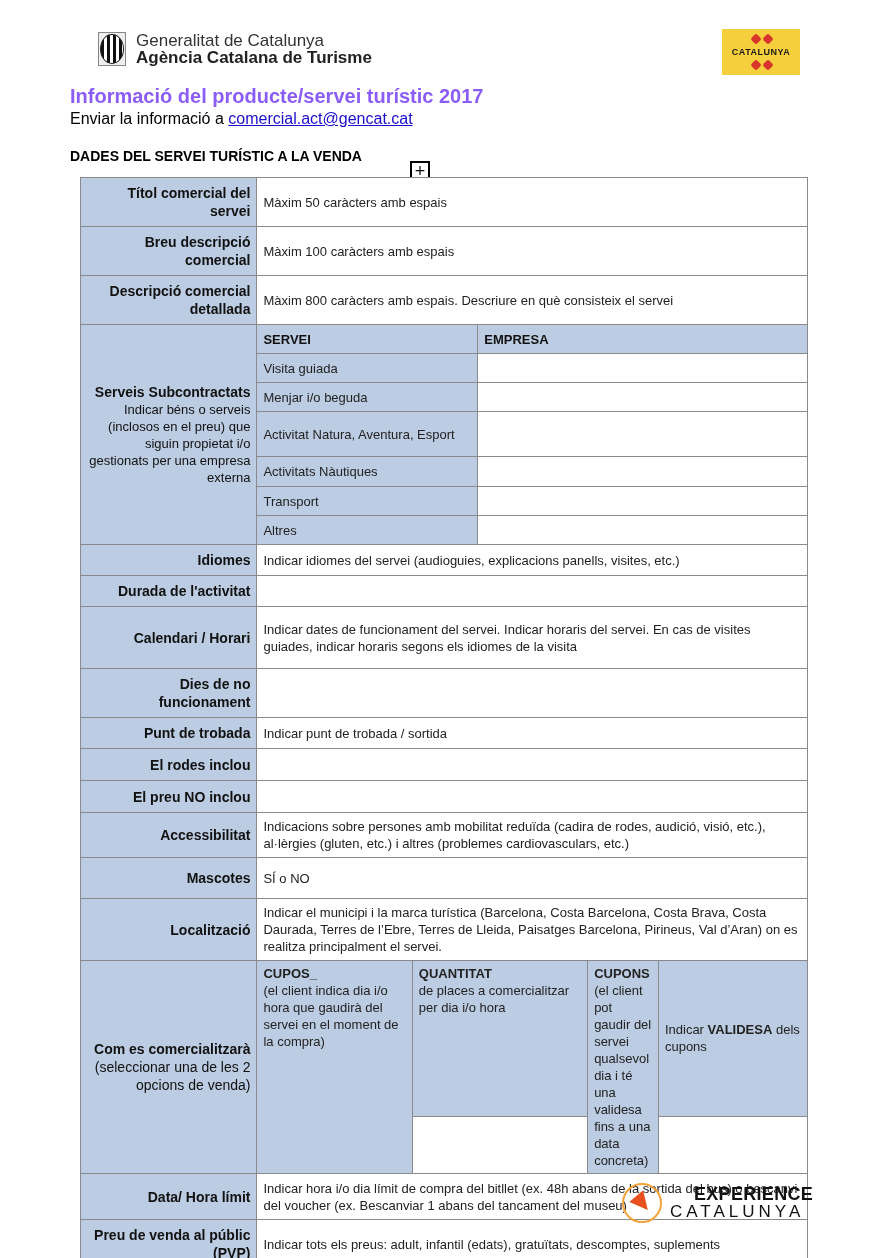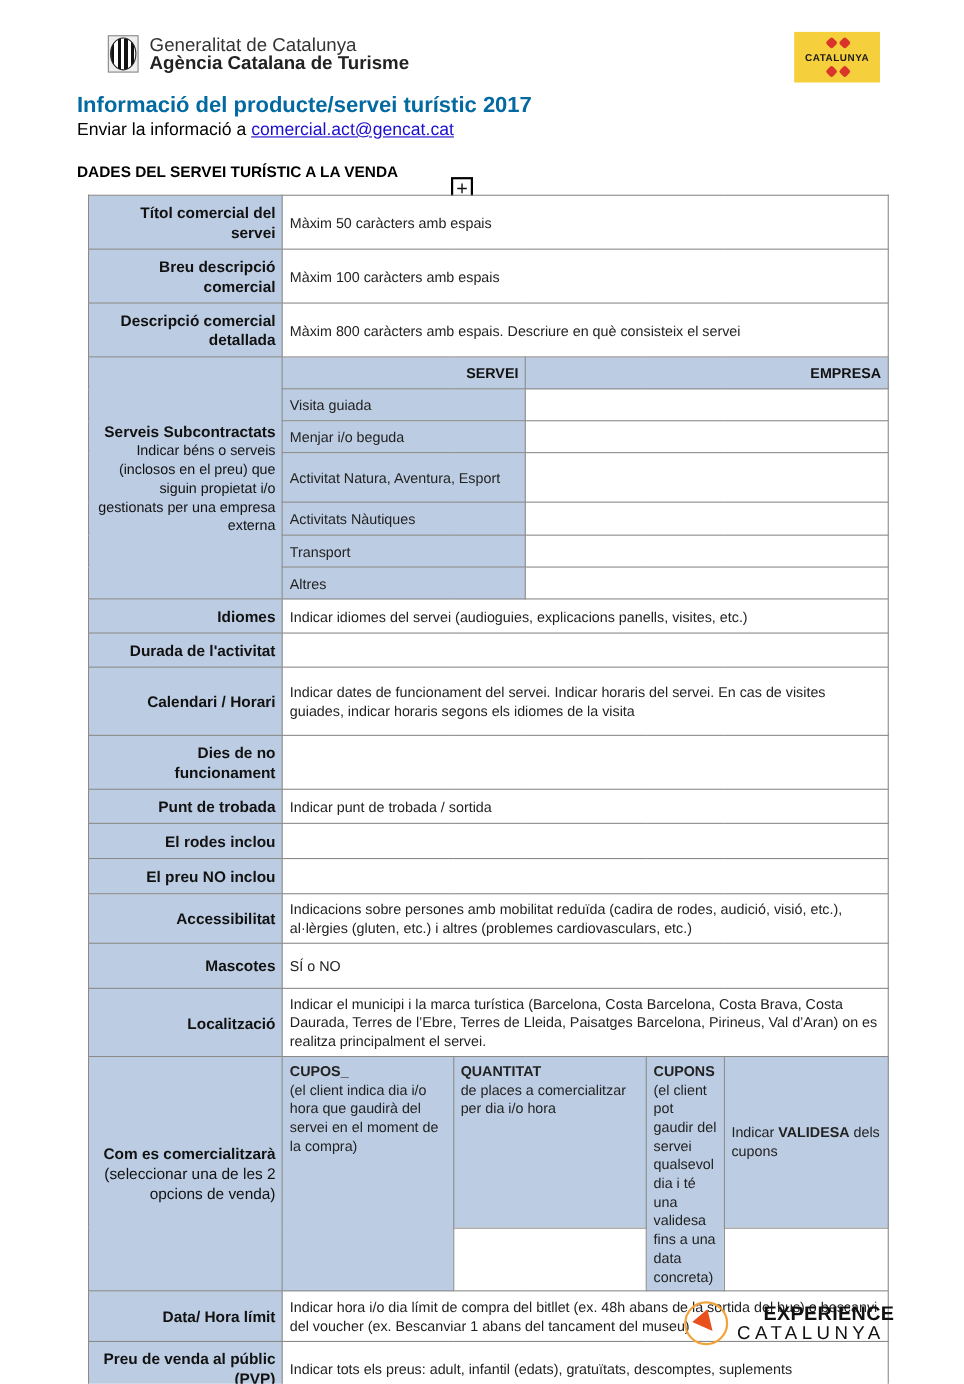--- a/index.html
+++ b/index.html
@@ -9,33 +9,33 @@
   .gencat-emblem { width: 28px; height: 34px; border: 1px solid #888; box-sizing: border-box; display: flex; align-items: center; justify-content: center; background: #eee; }
   .gencat-emblem .circle { width: 24px; height: 30px; border-radius: 50%; background: repeating-linear-gradient(90deg, #111 0 3px, #fff 3px 6px); border: 1px solid #222; box-sizing: border-box; }
   .gencat-text { margin-left: 10px; line-height: 17px; }
   .gencat-line1 { font-size: 17px; color: #333; }
   .gencat-line2 { font-size: 17px; font-weight: bold; color: #222; }
 
   .catalunya-logo { position: absolute; left: 722px; top: 29px; width: 78px; height: 46px; background: #f5cf3c; display: flex; align-items: center; justify-content: center; }
   .catalunya-logo .mark { position: absolute; width: 8px; height: 8px; background: #d9352b; border-radius: 2px; transform: rotate(45deg); }
   .catalunya-logo .t { font-size: 9px; font-weight: bold; letter-spacing: 0.5px; color: #1a1a1a; position: relative; z-index: 1; }
 
-  .doc-title { position: absolute; left: 70px; top: 85px; font-size: 20px; font-weight: bold; color: #0369a1; }
+  .doc-title { position: absolute; left: 70px; top: 85px; font-size: 20px; font-weight: bold; color: #8b5cf6; }
   .doc-sub { position: absolute; left: 70px; top: 110px; font-size: 16px; color: #000; }
   .doc-sub a { color: #1a0dcc; text-decoration: underline; }
   .section-title { position: absolute; left: 70px; top: 148px; font-size: 14px; font-weight: bold; color: #000; }
   .add-row-icon { position: absolute; left: 410px; top: 161px; width: 20px; height: 20px; border: 2px solid #000; box-sizing: border-box; display: flex; align-items: center; justify-content: center; font-size: 18px; line-height: 16px; background: #fff; cursor: pointer; }
 
   table.form { position: absolute; left: 80px; top: 177px; width: 728px; border-collapse: collapse; table-layout: fixed; font-size: 13px; }
   table.form td { border: 1px solid #8a8a8a; padding: 4px 6px; vertical-align: middle; }
   td.lbl { background: #bccce2; text-align: right; font-weight: bold; font-size: 14px; line-height: 18px; padding-right: 6px; }
   td.lbl .sub { font-weight: normal; font-size: 13px; line-height: 17px; }
   td.val { background: #fff; line-height: 17px; color: #222; }
   td.blue { background: #bccce2; }
-  td.hdr { background: #bccce2; text-align: right; font-weight: bold; font-size: 13px; }
+  td.hdr { background: #bccce2; text-align: left; font-weight: bold; font-size: 13px; }
   td.empty { background: #fff; }
   .b { font-weight: bold; }
 
   .exp-logo { position: absolute; left: 622px; top: 1183px; display: flex; align-items: center; }
   .exp-bubble { width: 40px; height: 40px; border-radius: 50%; border: 2px solid #f2a33a; box-sizing: border-box; display: flex; align-items: center; justify-content: center; position: relative; }
   .exp-bubble .arrow { width: 0; height: 0; border-left: 9px solid transparent; border-right: 9px solid transparent; border-top: 18px solid #e8501e; transform: rotate(-40deg); }
   .exp-text { margin-left: 8px; line-height: 18px; }
   .exp-text .l1 { font-size: 18px; font-weight: bold; color: #111; letter-spacing: 0.3px; margin-left: 24px; }
   .exp-text .l2 { font-size: 17px; color: #111; letter-spacing: 4px; }
 </style>

